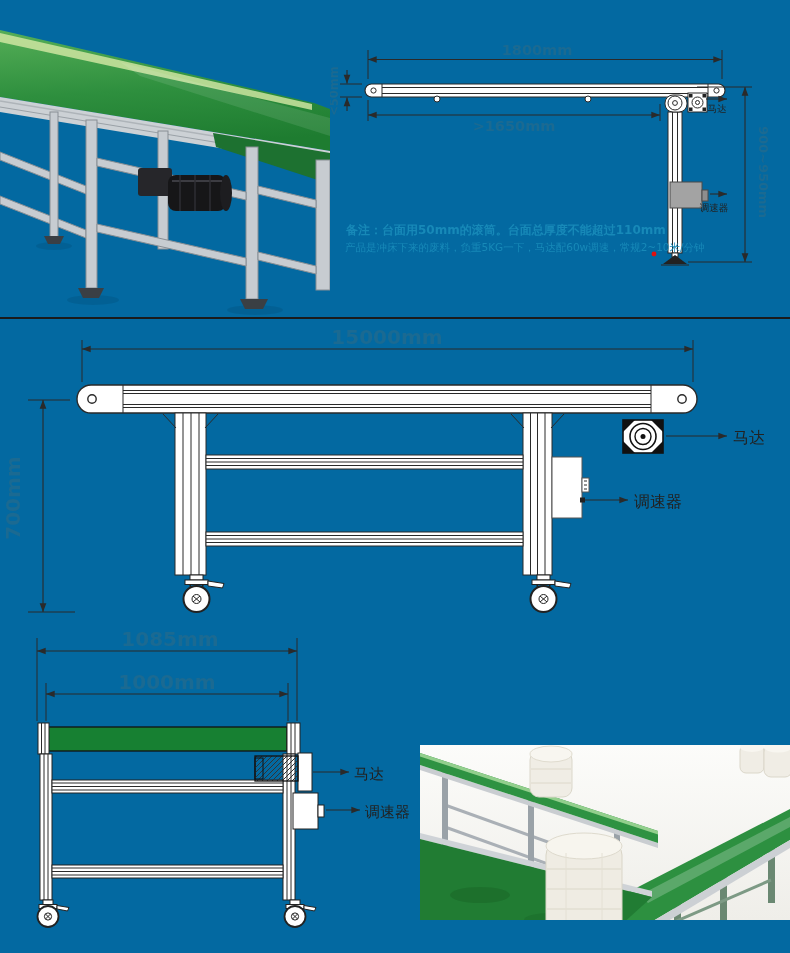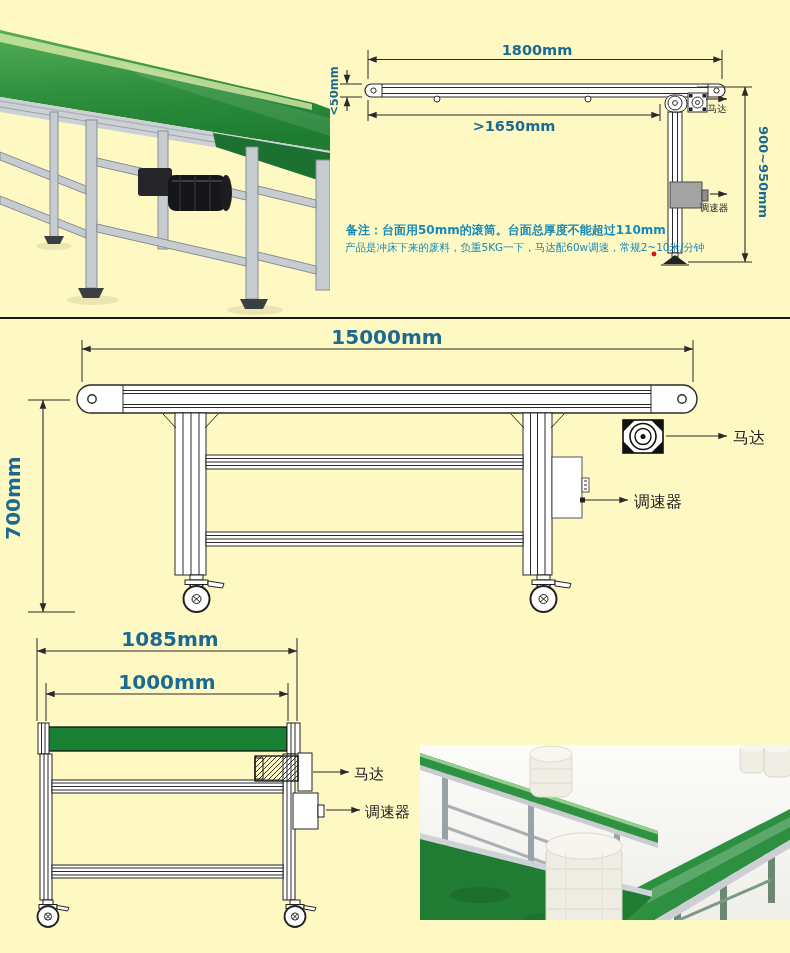--- a/index.html
+++ b/index.html
@@ -1,16 +1,16 @@
 <!DOCTYPE html>
 <html><head>
 <meta charset="utf-8">
 <style>
   html,body{margin:0;padding:0;background:#fff;}
-  #page{position:relative;width:790px;height:953px;background:#fef9c3;overflow:hidden;
+  #page{position:relative;width:790px;height:953px;background:#0369a1;overflow:hidden;
         font-family:"DejaVu Sans","Liberation Sans",sans-serif;}
   .abs{position:absolute;}
   .divider{position:absolute;left:0;top:317px;width:790px;height:2px;background:#1b1b1b;}
   svg{display:block;}
   svg text{font-family:"DejaVu Sans","Liberation Sans",sans-serif;}
   .dim{fill:#1b6a92;font-weight:600;}
   .lbl{fill:#222222;}
   .note1{fill:#1789b8;font-weight:700;}
   .note2{fill:#1789b8;}
   .ln{stroke:#2a2a2a;stroke-width:1.1;fill:none;}

